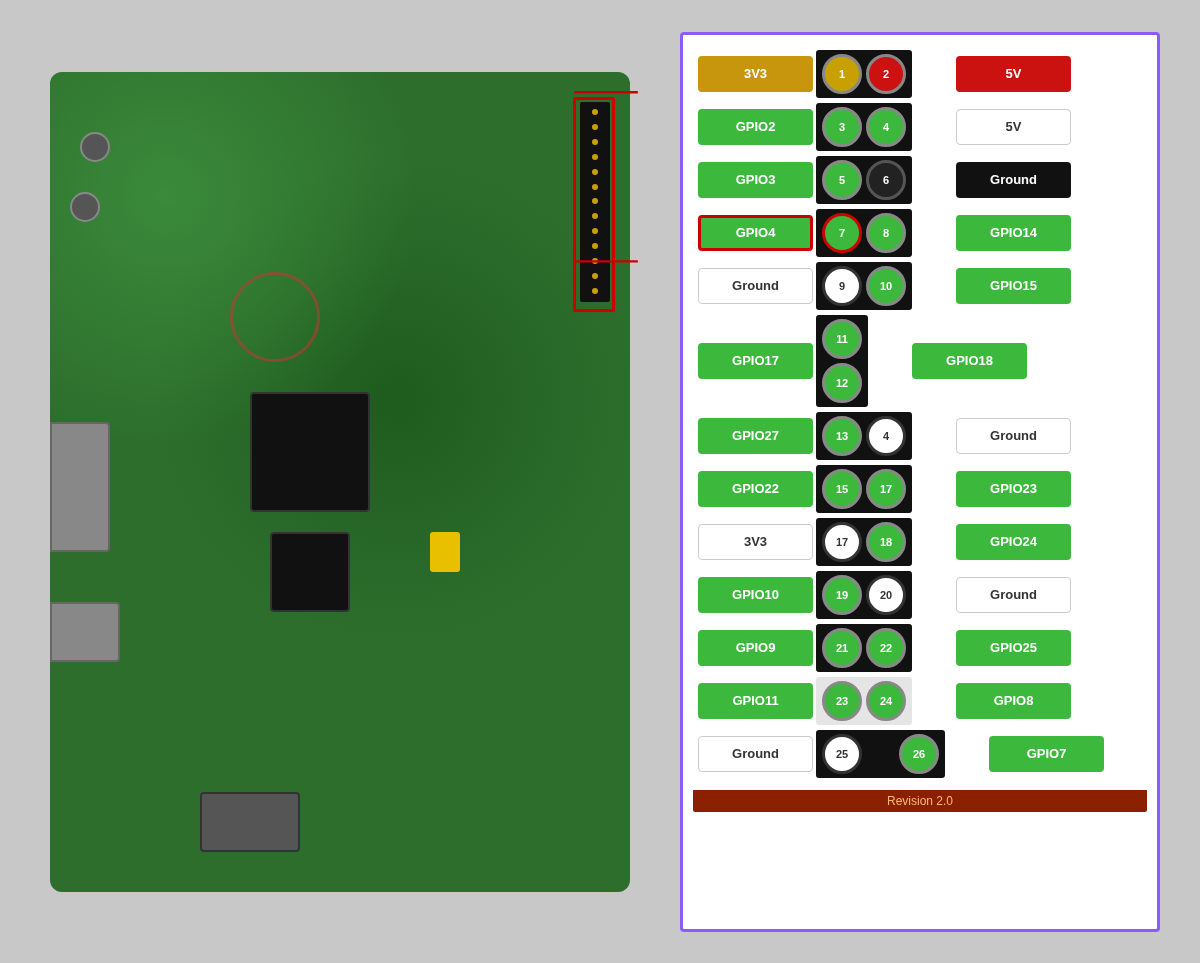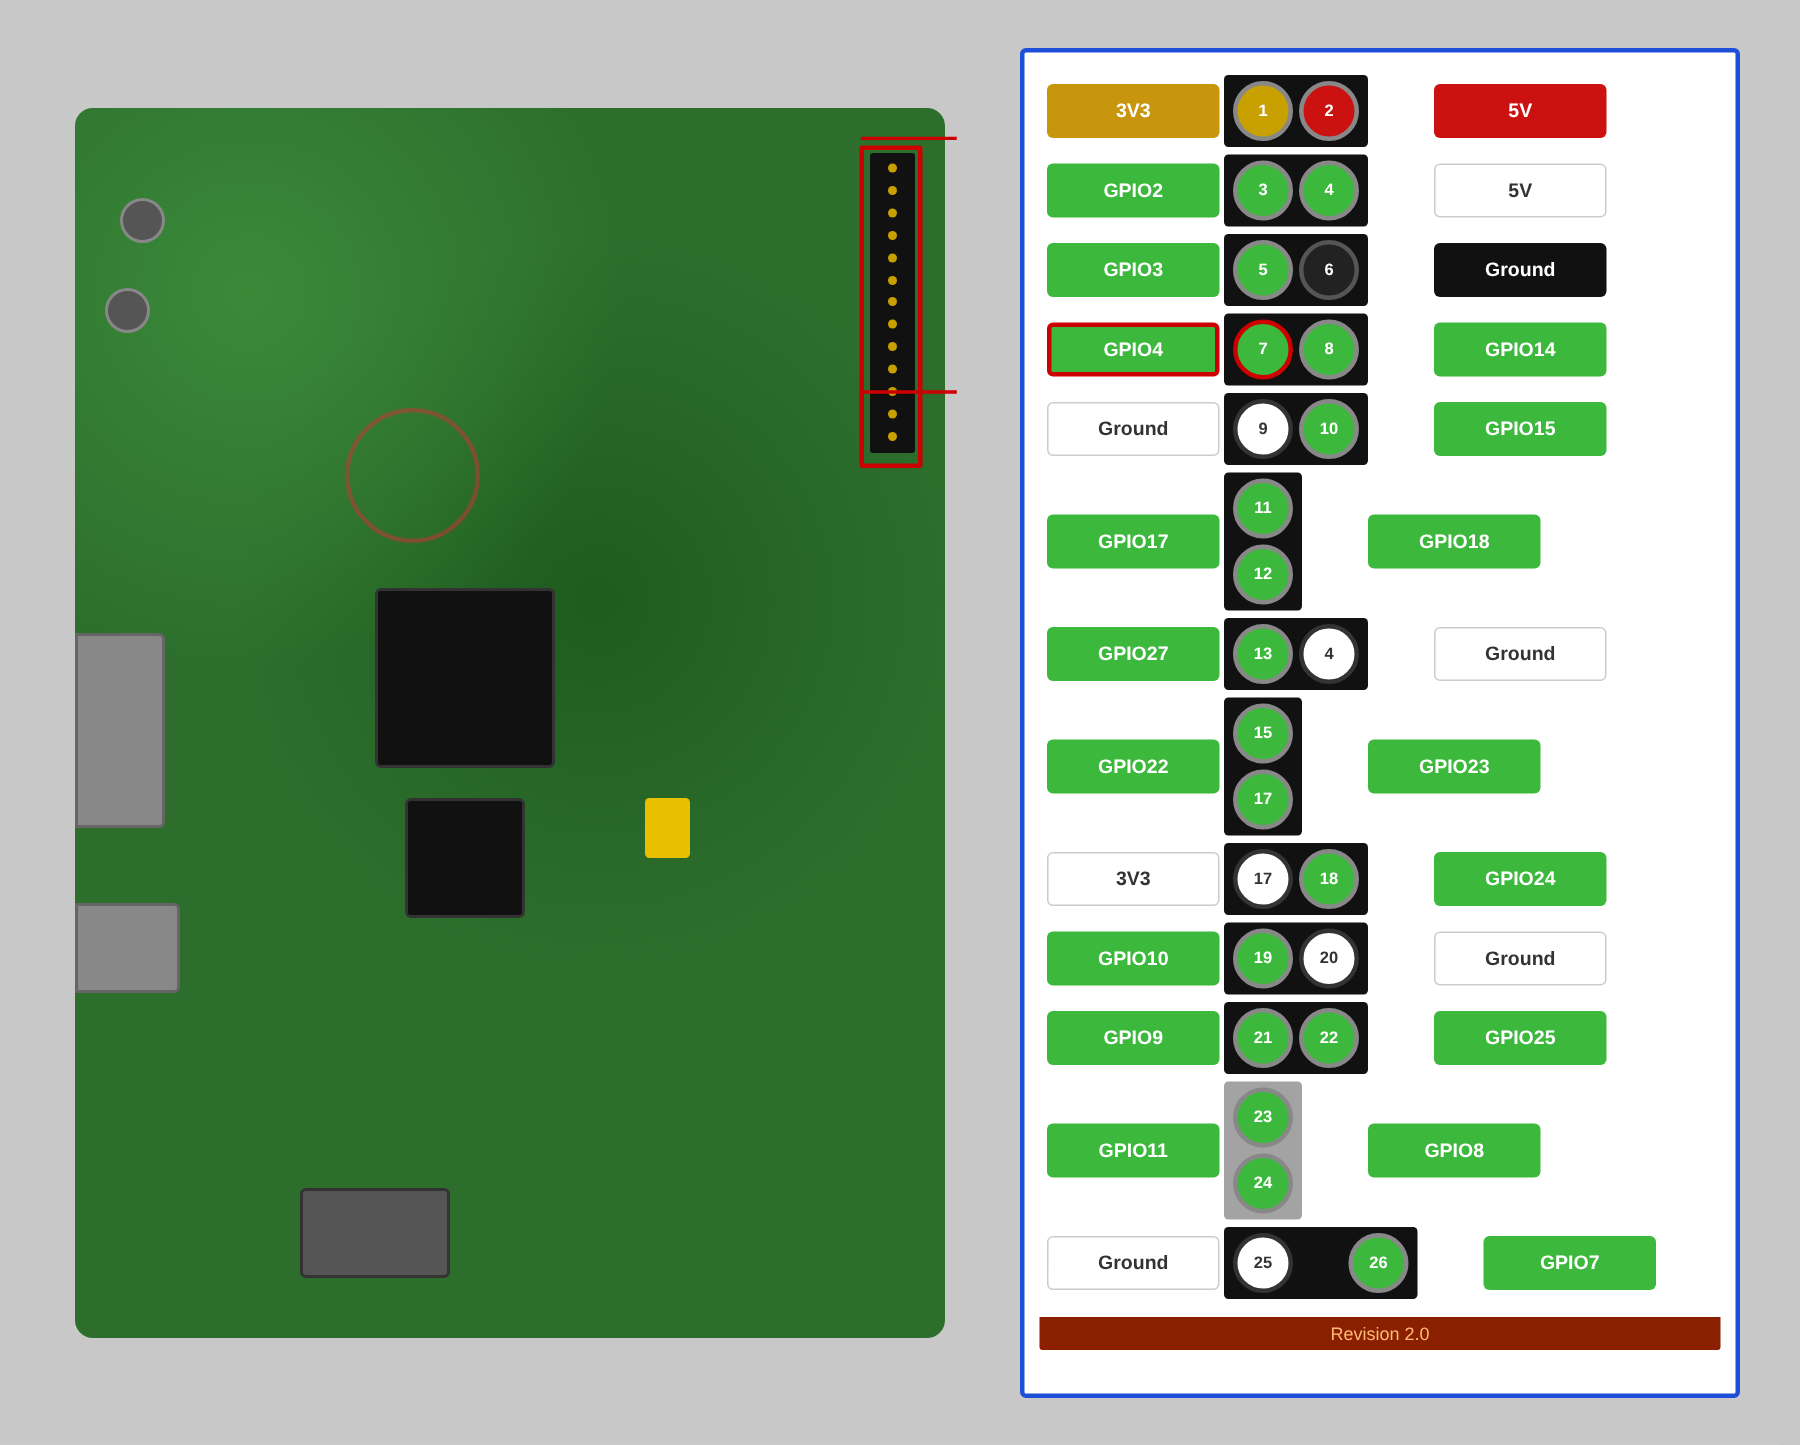--- a/index.html
+++ b/index.html
@@ -157,21 +157,21 @@
       width: 100%;
       height: 100%;
       pointer-events: none;
     }
 
     
     .pinout-container {
       width: 480px;
       min-height: 900px;
       background: white;
-      border: 3px solid #1d4ed8;
+      border: 3px solid #8b5cf6;
       border-radius: 4px;
       padding: 10px;
       position: relative;
       margin-left: 20px;
     }
     .pinout-header-label {
       position: absolute;
       left: -30px;
       top: 50%;
       transform: translateY(-50%) rotate(-90deg);
@@ -397,21 +397,21 @@
           </div>
           <div class="right-cell">
             <div class="pin-label white-bg">Ground</div>
           </div>
         </div>
 
         <div class="full-row">
           <div class="left-cell">
             <div class="pin-label green">GPIO22</div>
           </div>
-          <div class="center-pins" style="background: rgb(17, 17, 17); padding: 4px 6px; border-radius: 3px; flex-direction: column;">
+          <div class="center-pins" style="background: rgb(17, 17, 17); padding: 4px 6px; border-radius: 3px;">
             <div class="pin-circle green-circle">15</div>
             <div class="pin-circle green-circle">17</div>
           </div>
           <div class="right-cell">
             <div class="pin-label green">GPIO23</div>
           </div>
         </div>
 
         <div class="full-row">
           <div class="left-cell">
@@ -449,21 +449,21 @@
           </div>
           <div class="right-cell">
             <div class="pin-label green">GPIO25</div>
           </div>
         </div>
 
         <div class="full-row">
           <div class="left-cell">
             <div class="pin-label green">GPIO11</div>
           </div>
-          <div class="center-pins" style="background: #a3a3a3; padding: 4px 6px; border-radius: 3px; flex-direction: column;">
+          <div class="center-pins" style="background: #e5e5e5; padding: 4px 6px; border-radius: 3px;">
             <div class="pin-circle green-circle">23</div>
             <div class="pin-circle green-circle">24</div>
           </div>
           <div class="right-cell">
             <div class="pin-label green">GPIO8</div>
           </div>
         </div>
 
         <div class="full-row">
           <div class="left-cell">

